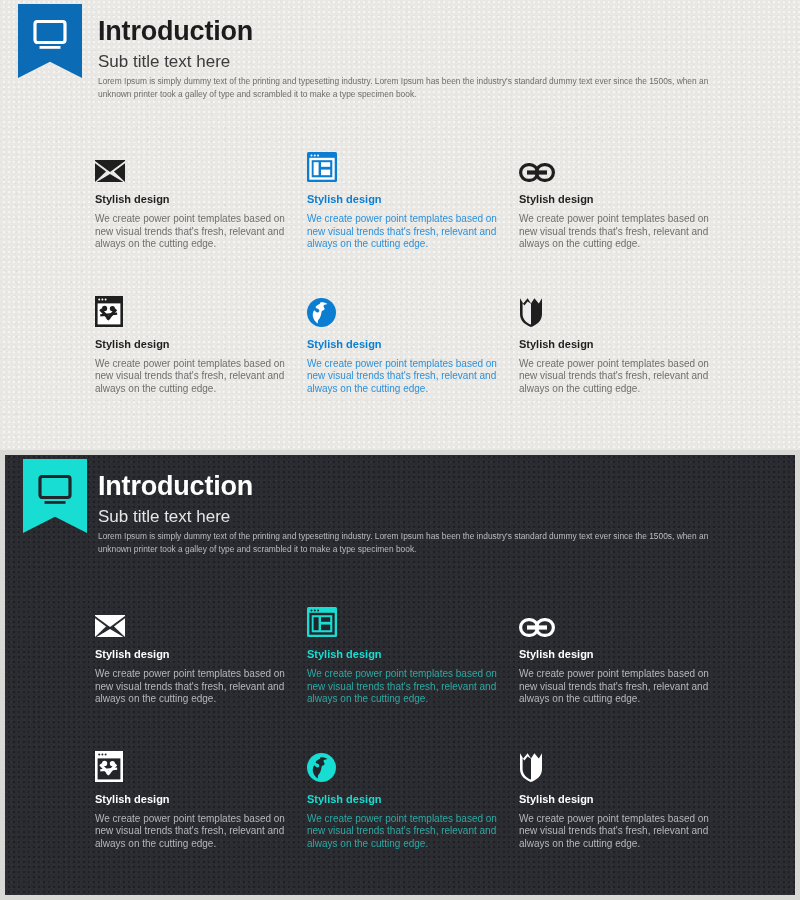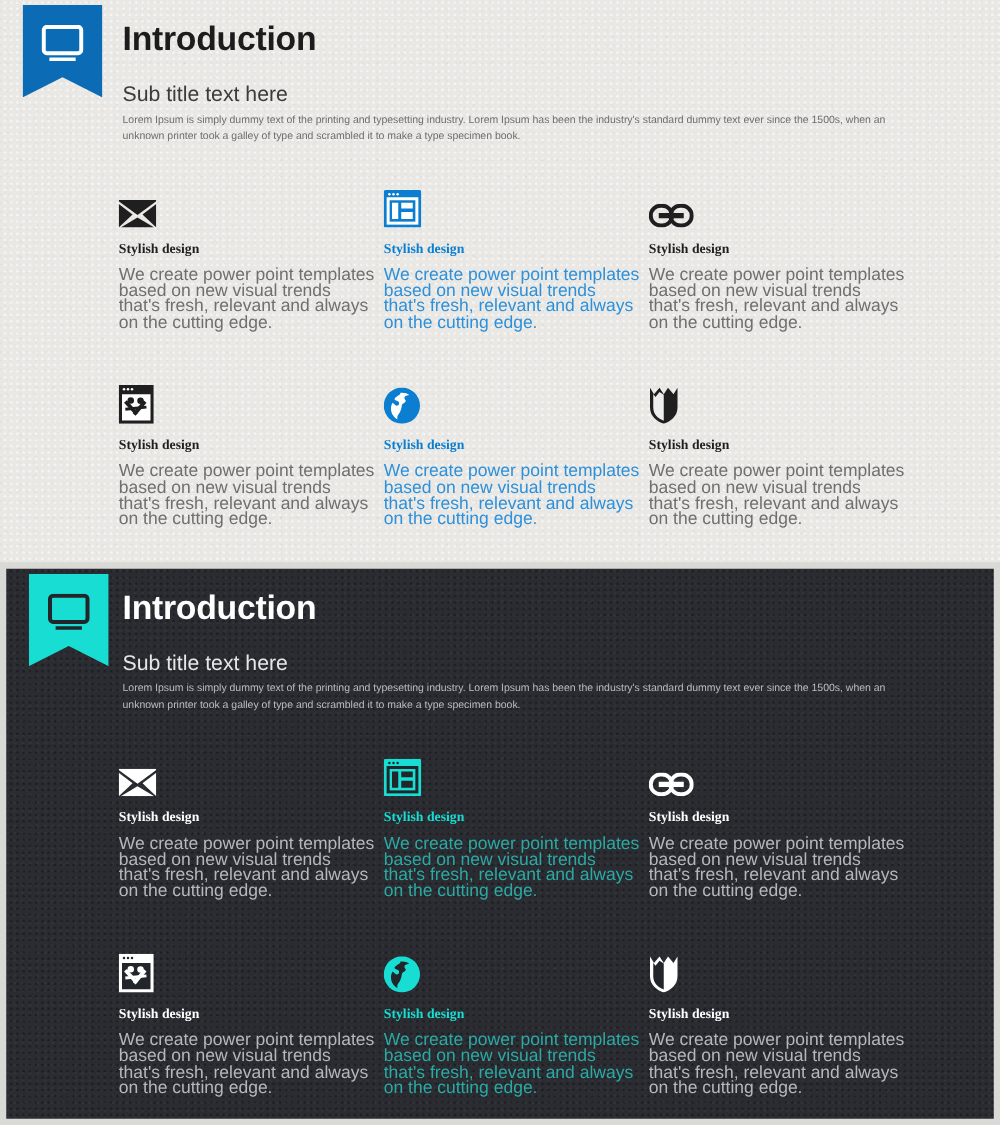--- a/index.html
+++ b/index.html
@@ -90,21 +90,21 @@
   .title {
     font-size: 27px;
     font-weight: bold;
     letter-spacing: -0.2px;
     line-height: 1;
   }
   .subtitle {
     font-size: 17px;
     font-weight: 300;
     line-height: 1;
-    margin-top: 22px;
+    margin-top: 8px;
   }
   .lead {
     font-size: 8.4px;
     line-height: 13px;
     width: 615px;
     margin-top: 5px;
   }
 
   .section--light .title    { color: #1c1c1c; }
   .section--light .subtitle { color: #3b3b3b; }
@@ -137,24 +137,23 @@
     align-items: flex-end;
     margin-bottom: 12px;
   }
   .card-icon svg { display: block; }
 
   .card-title {
     font-size: 11px;
     font-weight: bold;
     line-height: 1;
     margin-bottom: 8px;
-    font-family: Liberation Serif, serif;
   }
   .card-body {
-    font-size: 14px;
+    font-size: 10px;
     line-height: 12.6px;
   }
 
   
   .card.t-dark  .card-title { color: #1f1f1f; }
   .card.t-dark  .card-body  { color: #6f6f6f; }
   .card.t-accent-blue .card-title { color: #0b7ed1; }
   .card.t-accent-blue .card-body  { color: #2d90da; }
 
   .card.t-white .card-title { color: #ffffff; }

